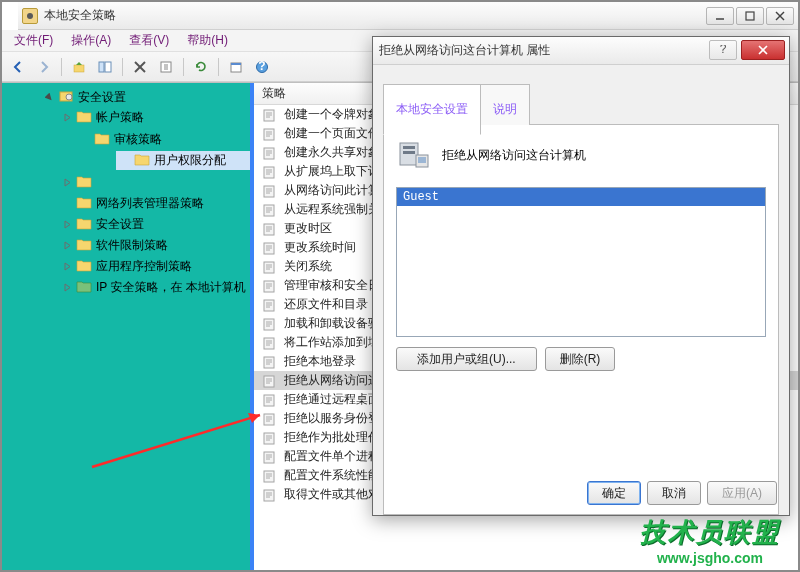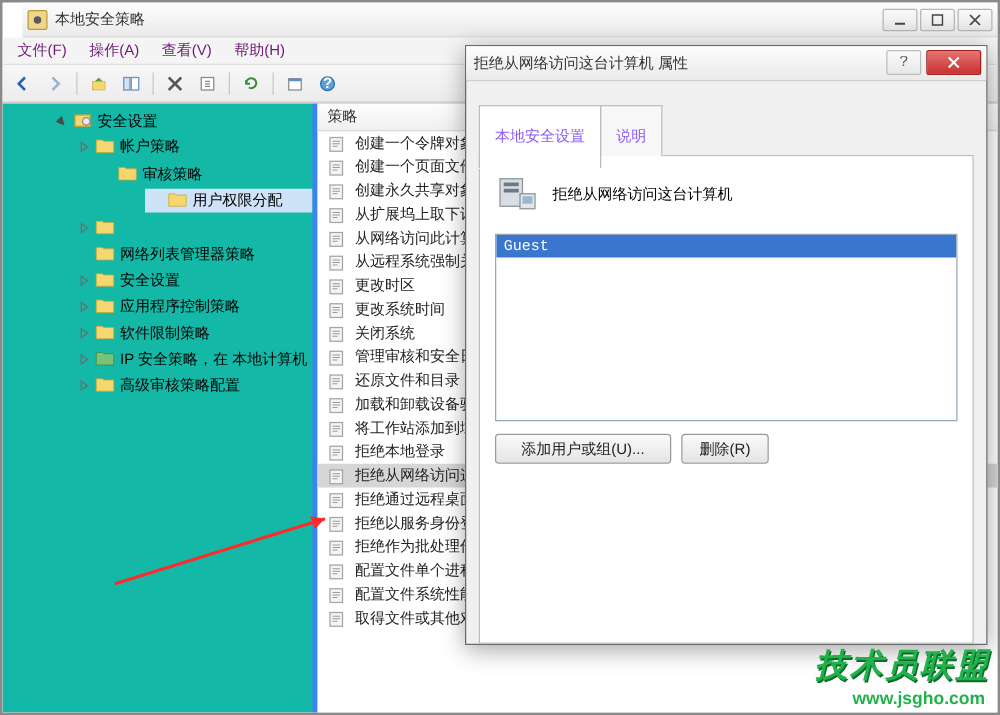--- a/index.html
+++ b/index.html
@@ -61,23 +61,23 @@
 .dialog .policy-head .srv-icon { width: 36px; height: 36px; }
 .dialog .listbox { width: 370px; height: 150px; border: 1px solid #98a7b7; background: #fff; overflow: auto; }
 .dialog .listbox .item { padding: 2px 6px; color: #fff; background: #3a75d0; font-family: Liberation Mono, monospace; font-size: 12px; }
 .dialog .btn-row { margin-top: 10px; display: flex; gap: 8px; }
 .dialog .btn { height: 24px; padding: 0 14px; background: linear-gradient(#fafafa,#e4e4e4); border: 1px solid #9a9a9a; border-radius: 3px; color: #222; display: inline-flex; align-items: center; }
 .dialog .btn-row .btn:first-child { padding: 0 20px; }
 .dialog .footer { position: absolute; bottom: 10px; right: 12px; display: flex; gap: 6px; }
 .dialog .footer .btn.default { border-color: #3a75d0; box-shadow: 0 0 0 1px #7fb3f0 inset; }
 .dialog .footer .btn.disabled { color: #9a9a9a; }
 
-.watermark { position: absolute; right: 6px; bottom: 4px; text-align: right; pointer-events: none; }
+.watermark { position: absolute; right: 18px; bottom: 4px; text-align: right; pointer-events: none; }
 .watermark .wm1 { font-size: 26px; font-weight: 700; font-style: italic; color: #22b24c; text-shadow: 1px 1px 0 #0c6b2b; letter-spacing: 2px; }
-.watermark .wm2 { font-size: 14px; font-weight: 600; color: #22b24c; background: rgba(255,255,255,.6); padding: 0 4px; }
+.watermark .wm2 { font-size: 14px; font-weight: 600; color: #22b24c; background: rgba(255,255,255,.6); padding: 0 4px; text-align: center; }
 </style>
 </head>
 <body>
 
 <div class="main-window">
   <div class="titlebar">
     <span class="title-icon"></span>
     <span class="title">本地安全策略</span>
     <div class="win-btns">
       <div class="win-btn">
@@ -254,60 +254,47 @@
               <li>
                 <div class="node">
                   <span class="expander">
                     <svg viewBox="0 0 9 9">
                       <path d="M2 1 L7 4.5 L2 8 Z" fill="none" stroke="#6d6d6d"></path>
                     </svg>
                   </span>
                   <span><svg class="icon" viewBox="0 0 16 14">
                       <path d="M1 3 h5 l1 1 h8 v9 h-14 z" fill="#f6d66e" stroke="#c9a63a" stroke-width="0.6"></path>
                     </svg></span>
-                  <span>应用程序控制策略</span>
+                  <span>软件限制策略</span>
                 </div>
               </li>
               <li>
                 <div class="node">
                   <span class="expander">
                     <svg viewBox="0 0 9 9">
                       <path d="M2 1 L7 4.5 L2 8 Z" fill="none" stroke="#6d6d6d"></path>
                     </svg>
                   </span>
                   <span><svg class="icon" viewBox="0 0 16 14">
                       <path d="M1 3 h5 l1 1 h8 v9 h-14 z" fill="#f6d66e" stroke="#c9a63a" stroke-width="0.6"></path>
                     </svg></span>
-                  <span>软件限制策略</span>
+                  <span>应用程序控制策略</span>
                 </div>
               </li>
               <li>
                 <div class="node">
                   <span class="expander">
                     <svg viewBox="0 0 9 9">
                       <path d="M2 1 L7 4.5 L2 8 Z" fill="none" stroke="#6d6d6d"></path>
                     </svg>
                   </span>
                   <span><svg class="icon" viewBox="0 0 16 14">
                       <path d="M1 3 h5 l1 1 h8 v9 h-14 z" fill="#7ac17a" stroke="#3a8a3a" stroke-width="0.6"></path>
                     </svg></span>
                   <span>IP 安全策略，在 本地计算机</span>
-                </div>
-              </li>
-              <li>
-                <div class="node">
-                  <span class="expander">
-                    <svg viewBox="0 0 9 9">
-                      <path d="M2 1 L7 4.5 L2 8 Z" fill="none" stroke="#6d6d6d"></path>
-                    </svg>
-                  </span>
-                  <span><svg class="icon" viewBox="0 0 16 14">
-                      <path d="M1 3 h5 l1 1 h8 v9 h-14 z" fill="#f6d66e" stroke="#c9a63a" stroke-width="0.6"></path>
-                    </svg></span>
-                  <span>高级审核策略配置</span>
                 </div>
               </li>
             </ul>
           </li>
         </ul>
     </div>
     <div class="list-pane">
       <div class="list-header">策略</div>
       <div class="list-body" id="list-body">
           <div class="row">
@@ -510,18 +497,23 @@
       </div>
       <div class="listbox" id="dlg-list">
           <div class="item">Guest</div>
         </div>
       <div class="btn-row">
         <button class="btn">添加用户或组(U)...</button>
         <button class="btn">删除(R)</button>
       </div>
     </div>
   </div>
+  <div class="footer">
+    <button class="btn default">确定</button>
+    <button class="btn">取消</button>
+    <button class="btn disabled">应用(A)</button>
+  </div>
 </div>
 
 <div class="watermark">
   <div class="wm1">技术员联盟</div>
   <div class="wm2">www.jsgho.com</div>
 </div>
 
 </body></html>

